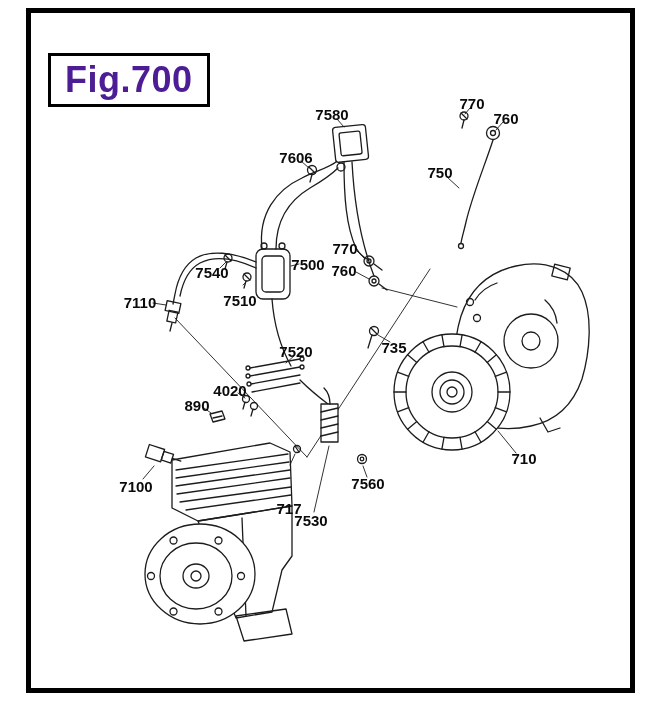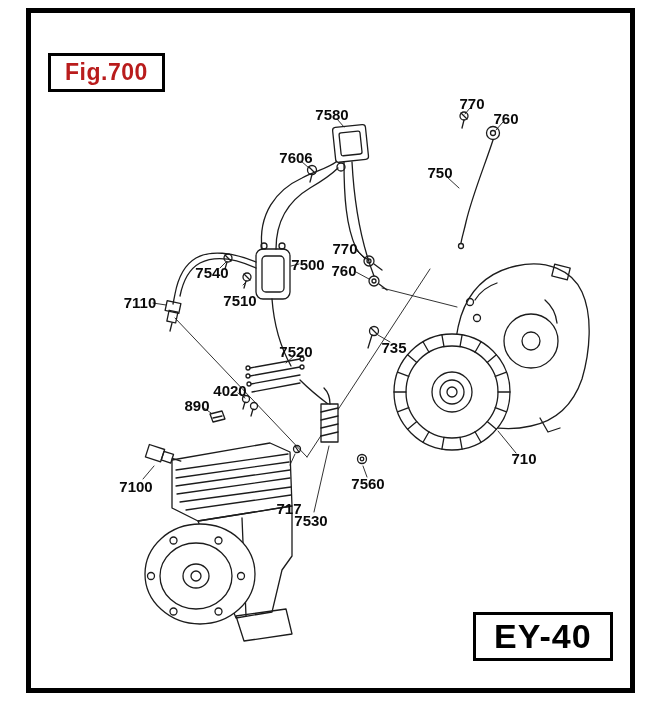--- a/index.html
+++ b/index.html
@@ -7,21 +7,21 @@
     position:relative; width:663px; height:704px; background:#ffffff;
     font-family:"Liberation Sans", sans-serif; overflow:hidden;
   }
   .frame {
     position:absolute; left:26px; top:8px; width:609px; height:685px;
     border:5px solid #000; box-sizing:border-box;
   }
   .title-box {
     position:absolute; left:48px; top:53px;
     border:3.5px solid #000; padding:3px 14px;
-    font-size:23px; font-weight:700; color:#b91c1c; letter-spacing:0.5px;
+    font-size:36px; font-weight:700; color:#4c1d95; letter-spacing:0.5px;
     background:#fff;
   }
   .model-box {
     position:absolute; left:473px; top:612px;
     border:3.5px solid #000; padding:2px 18px;
     font-size:34px; font-weight:700; color:#000; letter-spacing:1px;
     background:#fff;
   }
   .canvas { position:absolute; left:0; top:0; width:663px; height:704px; }
   .labels-layer { position:absolute; left:0; top:0; width:572px; height:704px; pointer-events:none; }
@@ -265,14 +265,13 @@
       <span class="part-label" style="left: 230px; top: 390px;">4020</span>
       <span class="part-label" style="left: 197px; top: 405px;">890</span>
       <span class="part-label" style="left: 524px; top: 458px;">710</span>
       <span class="part-label" style="left: 289px; top: 471px; margin-top: 37px;">717</span>
       <span class="part-label" style="left: 368px; top: 483px;">7560</span>
       <span class="part-label" style="left: 136px; top: 486px;">7100</span>
       <span class="part-label" style="left: 311px; top: 520px;">7530</span>
     </div>
 
   <div class="title-box">Fig.700</div>
-  <div class="model-box">EY-40</div>
 </div>
 
 </body></html>

